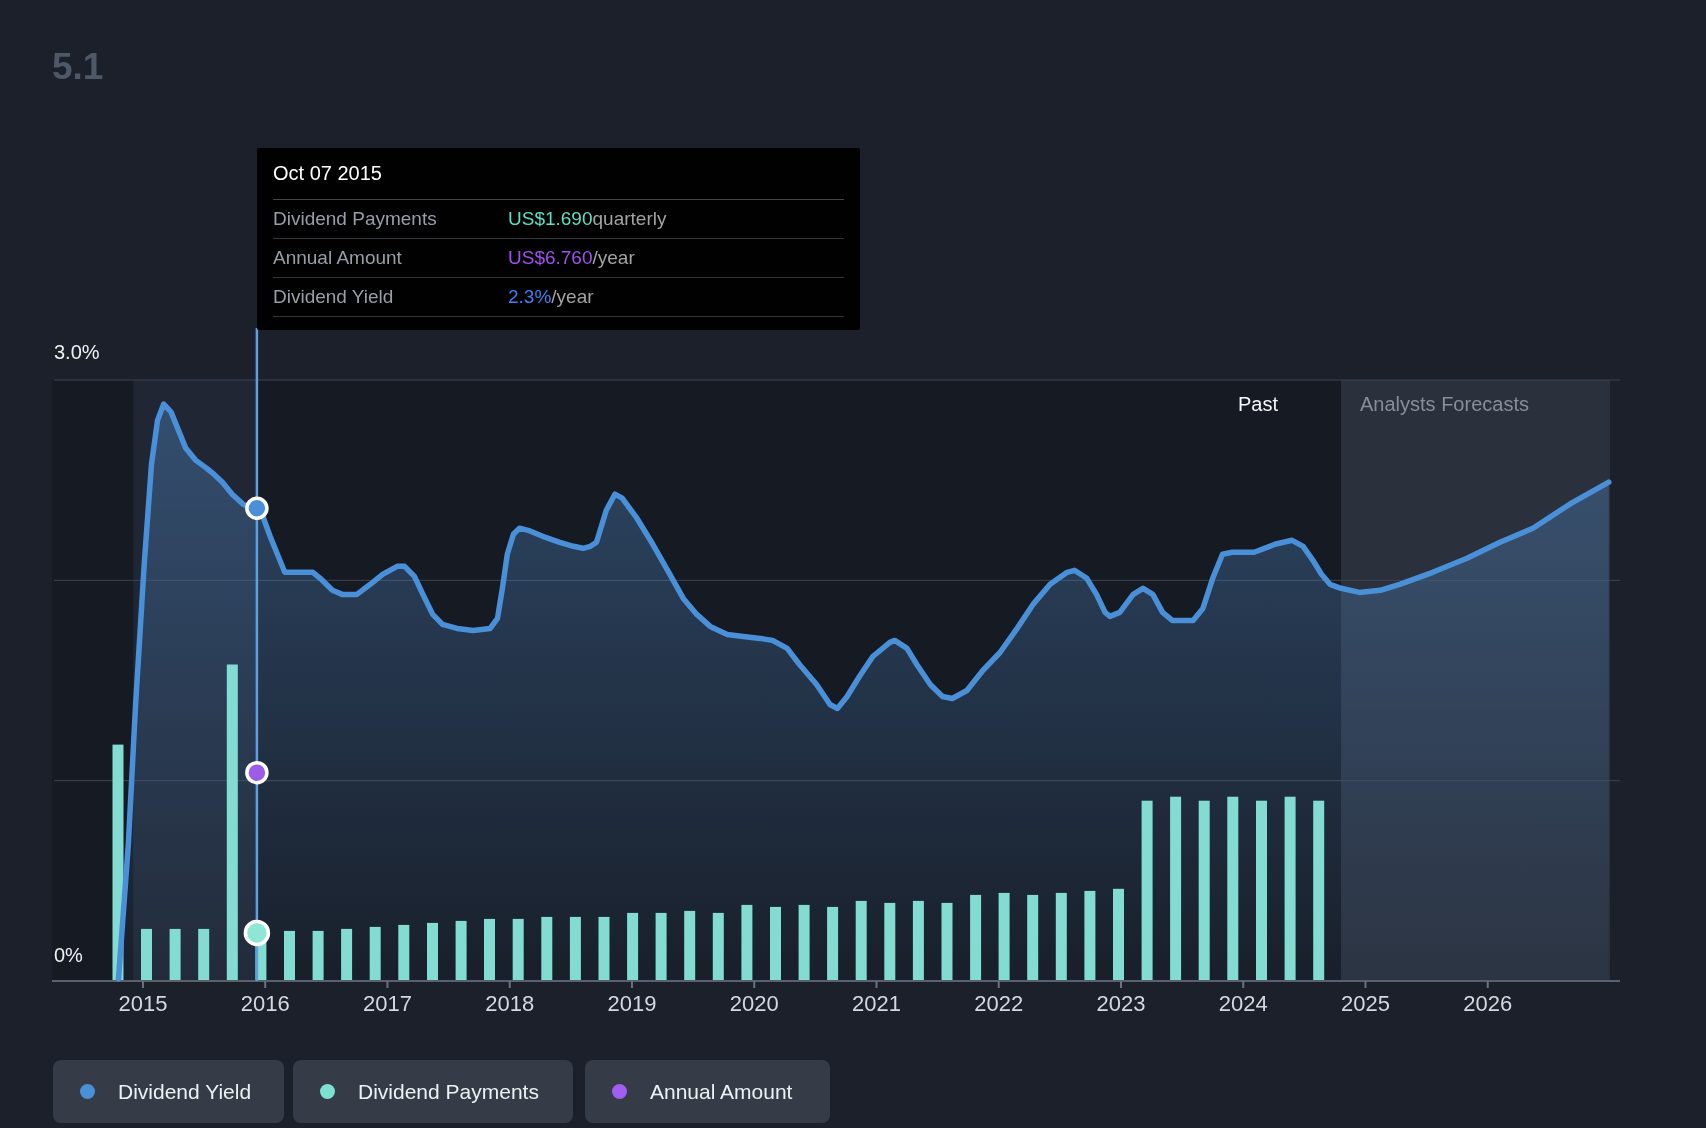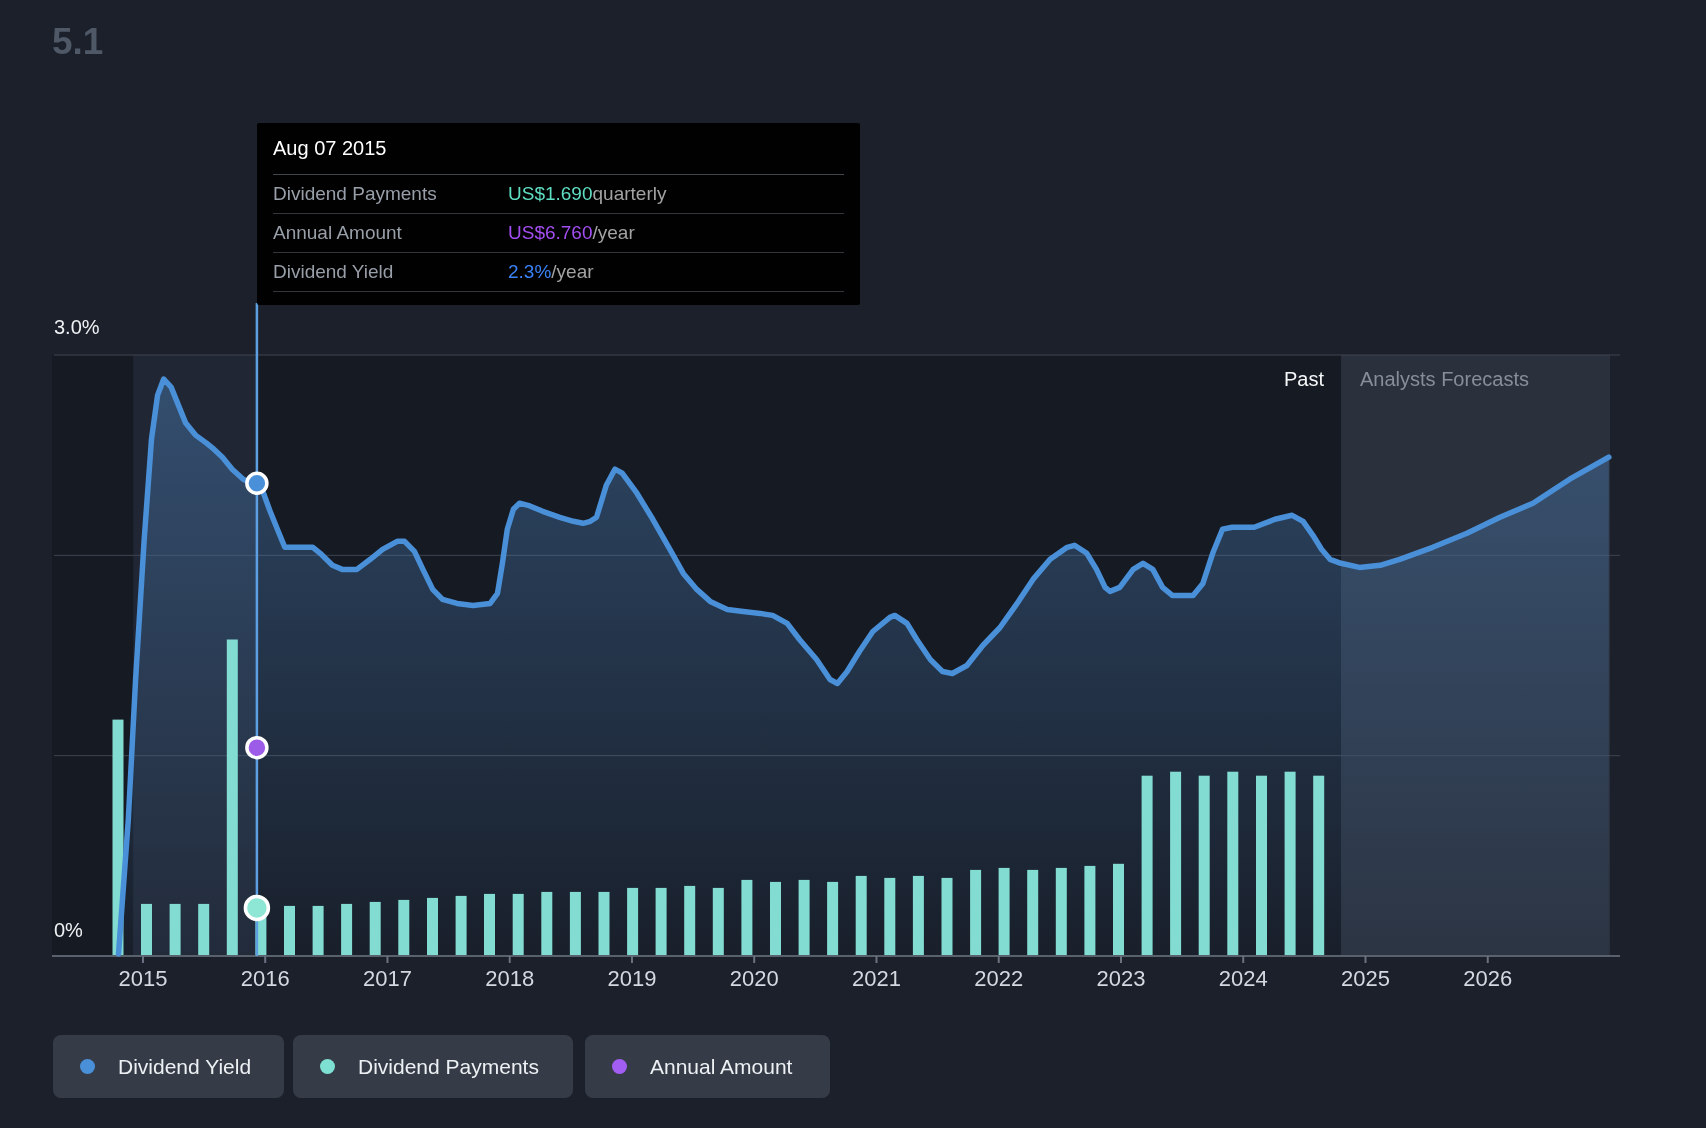--- a/index.html
+++ b/index.html
@@ -2,39 +2,39 @@
 <html><head>
 <meta charset="utf-8">
 <style>
   html,body{margin:0;padding:0;}
   body{
     width:1706px;height:1128px;position:relative;overflow:hidden;
     background:#1b202b;
     font-family:"Liberation Sans", sans-serif;
     -webkit-font-smoothing:antialiased;
   }
-  .abs{position:absolute;}
+  .abs{position:absolute;margin-top:25px;}
   #title-row{left:52px;top:18px;height:48px;display:flex;align-items:center;gap:36px;}
   #section-number{font-size:37px;font-weight:700;color:#4f5866;}
   #page-title{font-size:37px;font-weight:700;color:#f4f6f8;letter-spacing:.2px;}
 
   
   #tooltip{left:257px;top:123px;width:603px;height:182px;background:rgba(0,0,0,.96);
     border-radius:2px;box-sizing:border-box;padding:0 16px;z-index:30;}
   #tooltip .tt-title{font-size:20px;color:#ffffff;height:51px;display:flex;align-items:center;
     border-bottom:1px solid #43474e;}
   .tt-row{height:38px;display:flex;align-items:center;border-bottom:1px solid #33373d;font-size:19px;}
   .tt-label{width:235px;color:#989fa9;}
   .tt-unit{color:#a3a3a3;}
 
   
   .y-label{font-size:20px;color:#eef0f3;z-index:5;}
   #y-top-label{left:54px;top:316px;}
   #y-bottom-label{left:54px;top:919px;}
-  #past-label{left:1324px;top:368px;transform:translateX(-100%);font-size:20px;color:#f5f7f9;z-index:5;}
+  #past-label{left:1278px;top:368px;transform:translateX(-100%);font-size:20px;color:#f5f7f9;z-index:5;}
   #forecast-label{left:1360px;top:368px;font-size:20px;color:#878e99;z-index:5;}
   .x-year{position:absolute;top:966px;transform:translateX(-50%);font-size:22px;color:#d4d9e0;z-index:5;}
 
   
   #legend{left:0;top:1035px;width:1706px;height:63px;z-index:10;}
   .pill{position:absolute;top:0;height:63px;border-radius:8px;background:#353c47;
     display:flex;align-items:center;box-sizing:border-box;padding:0 27px;gap:23px;cursor:pointer;}
   .pill-label{font-size:21px;color:#eef1f4;white-space:nowrap;}
   .pill .dot{width:15px;height:15px;border-radius:50%;flex:0 0 auto;}
   .pill.outline{background:transparent;border:1.5px solid #4d5563;}
@@ -147,21 +147,21 @@
     <span class="x-year" style="left: 754.225px;">2020</span>
     <span class="x-year" style="left: 876.478px;">2021</span>
     <span class="x-year" style="left: 998.732px;">2022</span>
     <span class="x-year" style="left: 1120.99px;">2023</span>
     <span class="x-year" style="left: 1243.24px;">2024</span>
     <span class="x-year" style="left: 1365.49px;">2025</span>
     <span class="x-year" style="left: 1487.75px;">2026</span>
   </div>
 
 <div class="abs" id="tooltip">
-  <div class="tt-title">Aug 07 2015</div>
+  <div class="tt-title">Oct 07 2015</div>
   <div id="tt-rows">
       <div class="tt-row">
         <span class="tt-label">Dividend Payments</span>
         <span style="color: rgb(95, 222, 195);">US$1.690</span>
         <span class="tt-unit"> quarterly</span>
       </div>
       <div class="tt-row">
         <span class="tt-label">Annual Amount</span>
         <span style="color: rgb(163, 78, 240);">US$6.760</span>
         <span class="tt-unit">/year</span>

